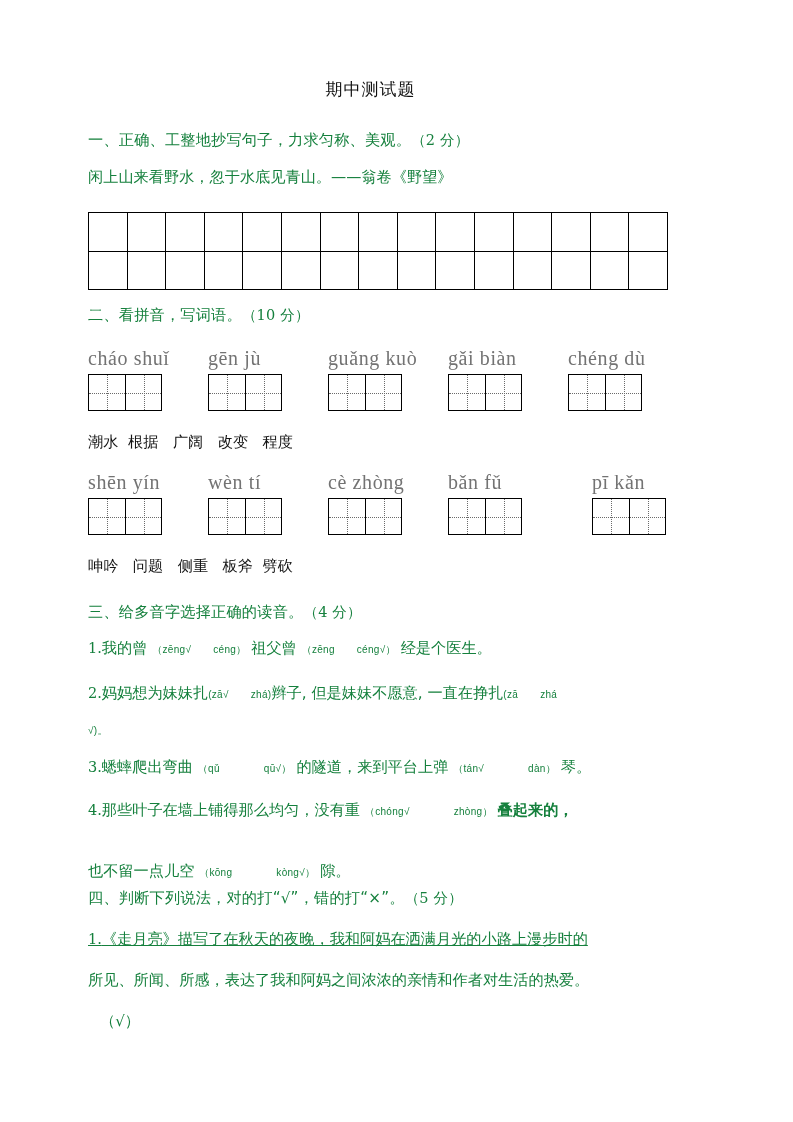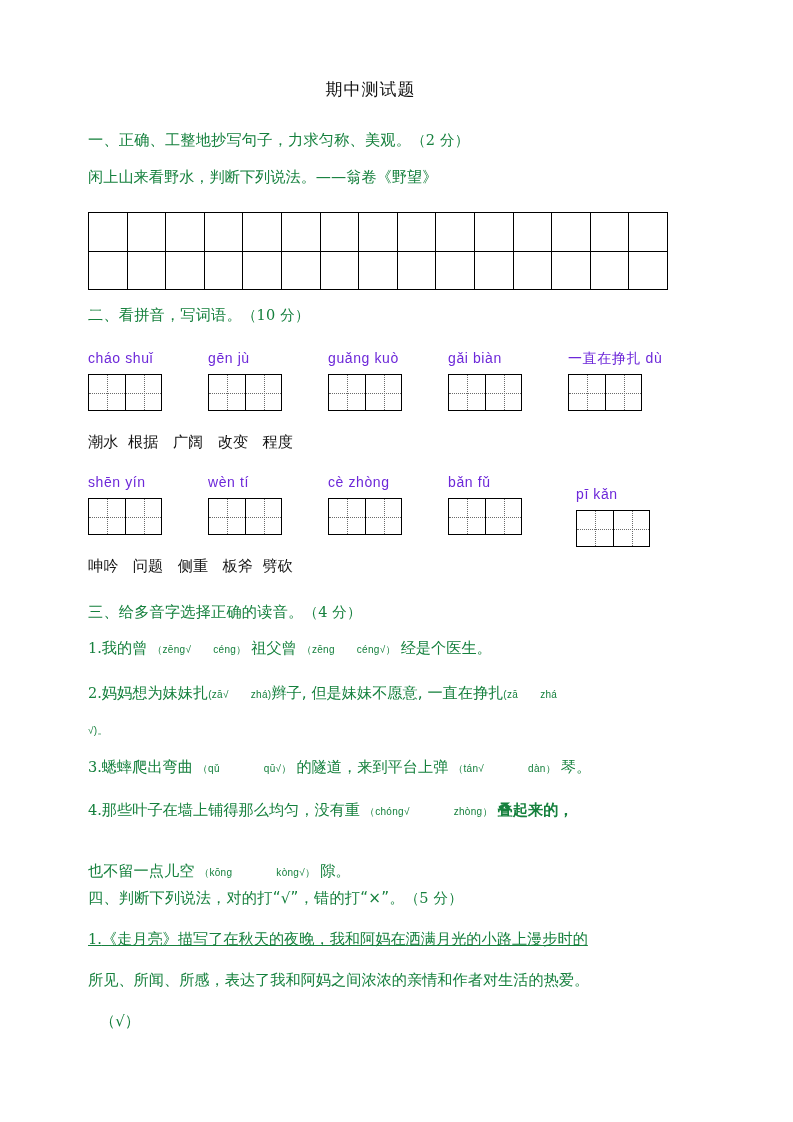--- a/index.html
+++ b/index.html
@@ -80,23 +80,23 @@
     left: 88px;
     width: 620px;
     height: 96px;
   }
   .pinyin-item {
     position: absolute;
     top: 0;
     width: 120px;
   }
   .pinyin-text {
-    font-family: Liberation Sans, sans-serif;
-    font-size: 14px;
-    color: #6d28d9;
+    font-family: Liberation Serif, serif;
+    font-size: 20px;
+    color: #737373;
     white-space: nowrap;
     height: 20px;
     line-height: 20px;
     letter-spacing: 0.6px;
   }
   .tianzige {
     margin-top: 6px;
     width: 74px;
     height: 37px;
     border: 1.5px solid #000;
@@ -156,21 +156,21 @@
 <body>
 
 <div class="page">
 
   <div class="doc-title">期中测试题</div>
 
   <div class="body-line sec-head" style="top:130px;">
     <span>一、正确、工整地抄写句子，力求匀称、美观。</span><span class="score">（2 分）</span>
   </div>
 
-  <div class="body-line" style="top:167px;">闲上山来看野水，判断下列说法。——翁卷《野望》</div>
+  <div class="body-line" style="top:167px;">闲上山来看野水，忽于水底见青山。——翁卷《野望》</div>
 
   <div class="copy-grid" id="copy-grid" style="grid-template-columns: repeat(15, 38.6px);">
       <div class="copy-cell"></div>
       <div class="copy-cell"></div>
       <div class="copy-cell"></div>
       <div class="copy-cell"></div>
       <div class="copy-cell"></div>
       <div class="copy-cell"></div>
       <div class="copy-cell"></div>
       <div class="copy-cell"></div>
@@ -225,21 +225,21 @@
         </div>
       </div>
       <div class="pinyin-item" style="left: 360px;">
         <div class="pinyin-text">gǎi biàn</div>
         <div class="tianzige">
           <div class="tz-cell"></div>
           <div class="tz-cell"></div>
         </div>
       </div>
       <div class="pinyin-item" style="left: 480px;">
-        <div class="pinyin-text">一直在挣扎 dù</div>
+        <div class="pinyin-text">chéng dù</div>
         <div class="tianzige">
           <div class="tz-cell"></div>
           <div class="tz-cell"></div>
         </div>
       </div>
     </div>
   <div class="answer-line" style="top:432px;">潮水  根据   广阔   改变   程度</div>
 
   <div class="pinyin-row" style="top:472px;" id="pinyin-row-2">
       <div class="pinyin-item" style="left: 120px;">
@@ -263,21 +263,21 @@
           <div class="tz-cell"></div>
         </div>
       </div>
       <div class="pinyin-item" style="left: 360px;">
         <div class="pinyin-text">bǎn fǔ</div>
         <div class="tianzige">
           <div class="tz-cell"></div>
           <div class="tz-cell"></div>
         </div>
       </div>
-      <div class="pinyin-item" style="left: 488px; margin-top: 12px;">
+      <div class="pinyin-item" style="left: 504px;">
         <div class="pinyin-text">pī kǎn</div>
         <div class="tianzige">
           <div class="tz-cell"></div>
           <div class="tz-cell"></div>
         </div>
       </div>
     </div>
   <div class="answer-line" style="top:556px;">呻吟   问题   侧重   板斧  劈砍</div>
 
   <div class="body-line sec-head" style="top:602px;">

